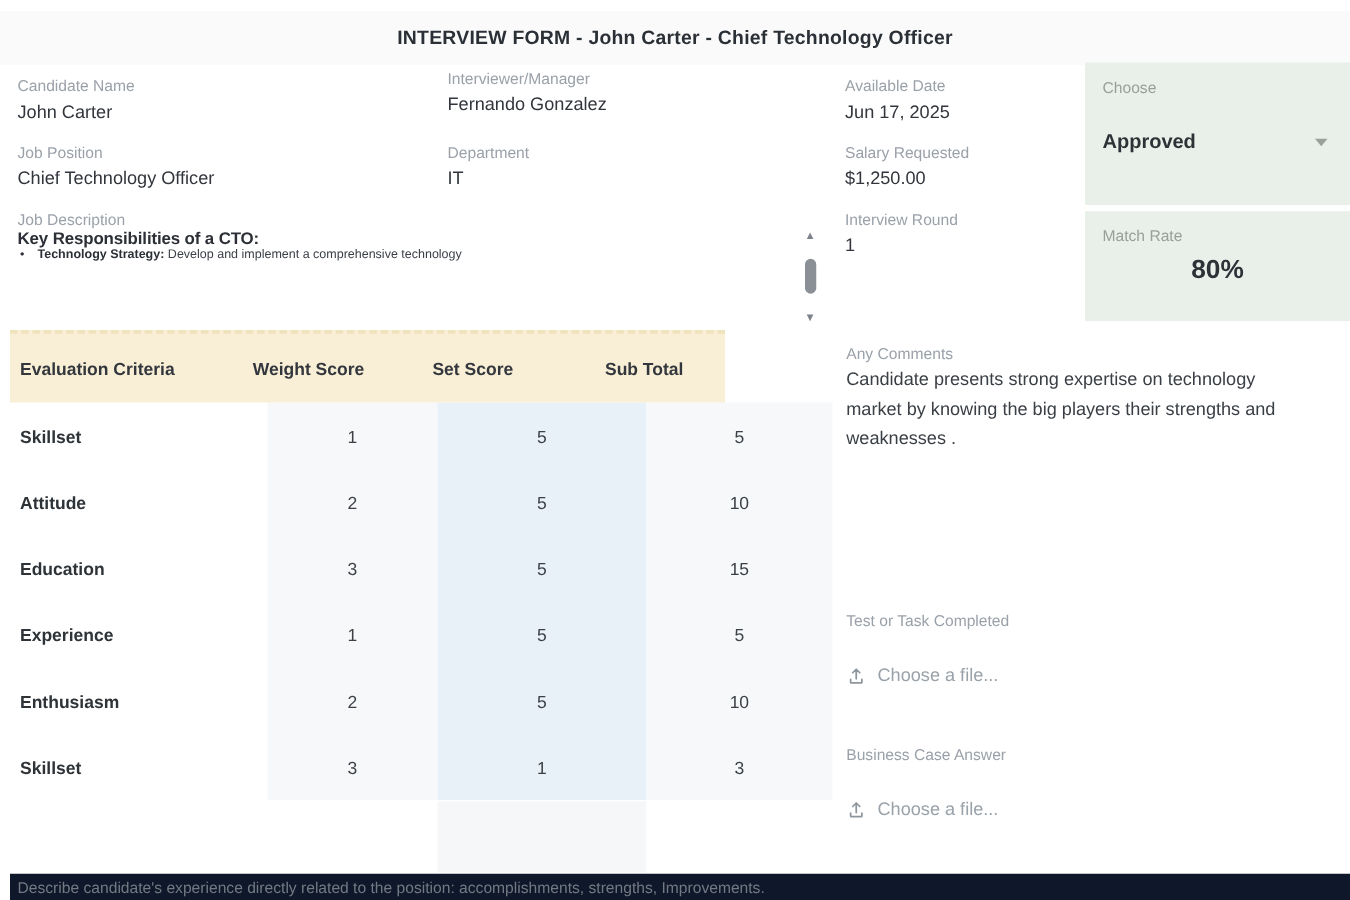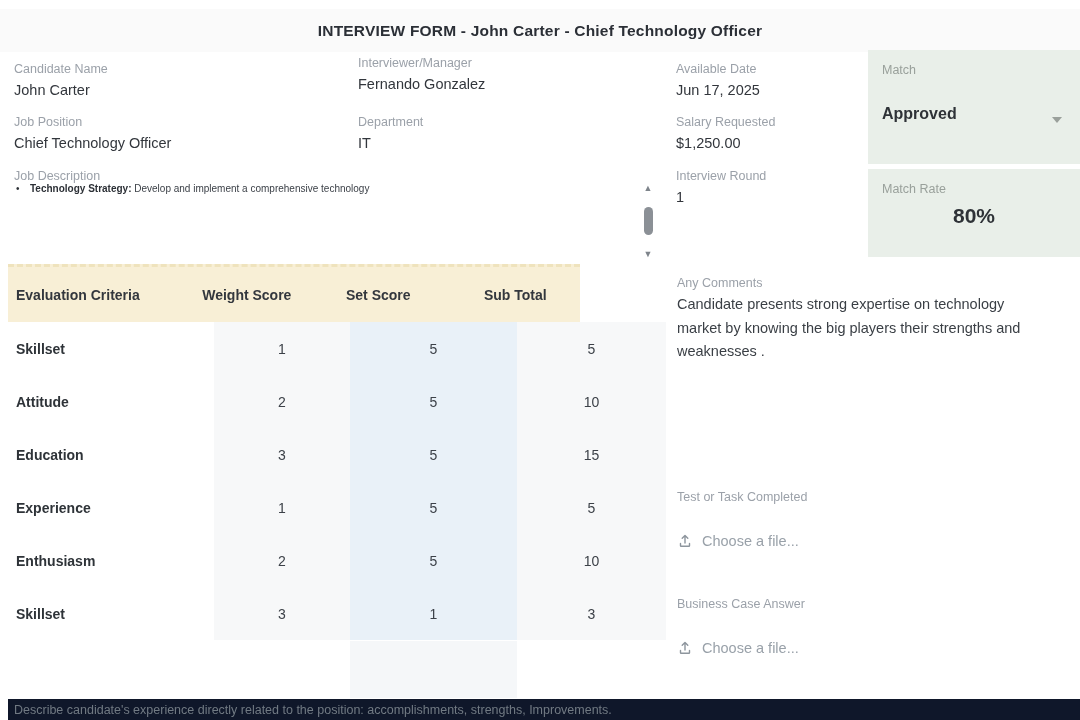--- a/index.html
+++ b/index.html
@@ -18,21 +18,21 @@
 
   
   .f-label{font-size:12.5px;color:#9ba1a9;line-height:14px;}
   .f-value{font-size:14.5px;color:#32363c;line-height:18px;margin-top:5px;}
 
   
   .panel-green{background:#e9efe9;left:868px;width:212px;}
   .status-panel{top:50px;height:114px;}
   .match-panel{top:169px;height:88px;}
   .panel-label{font-size:12.5px;color:#99a09b;margin:13px 0 0 14px;}
-  .status-value{display:flex;align-items:flex-end;justify-content:space-between;
+  .status-value{display:flex;align-items:center;justify-content:space-between;
     margin:28px 14px 0 14px;}
   .status-text{font-size:16px;font-weight:700;color:#2e3237;}
   .caret{width:0;height:0;border-left:5px solid transparent;border-right:5px solid transparent;
     border-top:6px solid #9aa09b;margin-right:4px;}
   .match-value{font-size:21px;font-weight:700;color:#2e3237;text-align:center;margin-top:8px;}
 
   
   .jd-box{left:14px;top:183px;width:618px;height:76px;overflow:hidden;}
   .jd-heading{font-size:13.5px;font-weight:700;color:#2c3036;letter-spacing:-0.1px;}
   .jd-bullet{font-size:10px;color:#3a3f46;padding-left:16px;position:relative;}
@@ -91,21 +91,21 @@
 <div class="abs" style="left:358px;top:56px;">
   <div class="f-label">Interviewer/Manager</div>
   <div class="f-value">Fernando Gonzalez</div>
 </div>
 <div class="abs" style="left:676px;top:62px;">
   <div class="f-label">Available Date</div>
   <div class="f-value">Jun 17, 2025</div>
 </div>
 
 <div class="abs panel-green status-panel">
-  <div class="panel-label">Match</div>
+  <div class="panel-label">Choose</div>
   <div class="status-value">
     <span class="status-text">Approved</span>
     <span class="caret"></span>
   </div>
 </div>
 
 <div class="abs" style="left:14px;top:115px;">
   <div class="f-label">Job Position</div>
   <div class="f-value">Chief Technology Officer</div>
 </div>
@@ -118,20 +118,21 @@
   <div class="f-value">$1,250.00</div>
 </div>
 
 <div class="abs panel-green match-panel">
   <div class="panel-label">Match Rate</div>
   <div class="match-value">80%</div>
 </div>
 
 <div class="abs f-label" style="left:14px;top:169px;">Job Description</div>
 <div class="abs jd-box">
+  <div class="jd-heading">Key Responsibilities of a CTO:</div>
   <div class="jd-bullet dot"><span class="jd-term">Technology Strategy:</span><span> Develop and implement a comprehensive technology</span></div>
 </div>
 <div class="abs jd-scroll">
   <span class="tri tri-up"></span>
   <span class="thumb"></span>
   <span class="tri tri-down"></span>
 </div>
 
 <div class="abs" style="left:676px;top:169px;">
   <div class="f-label">Interview Round</div>

